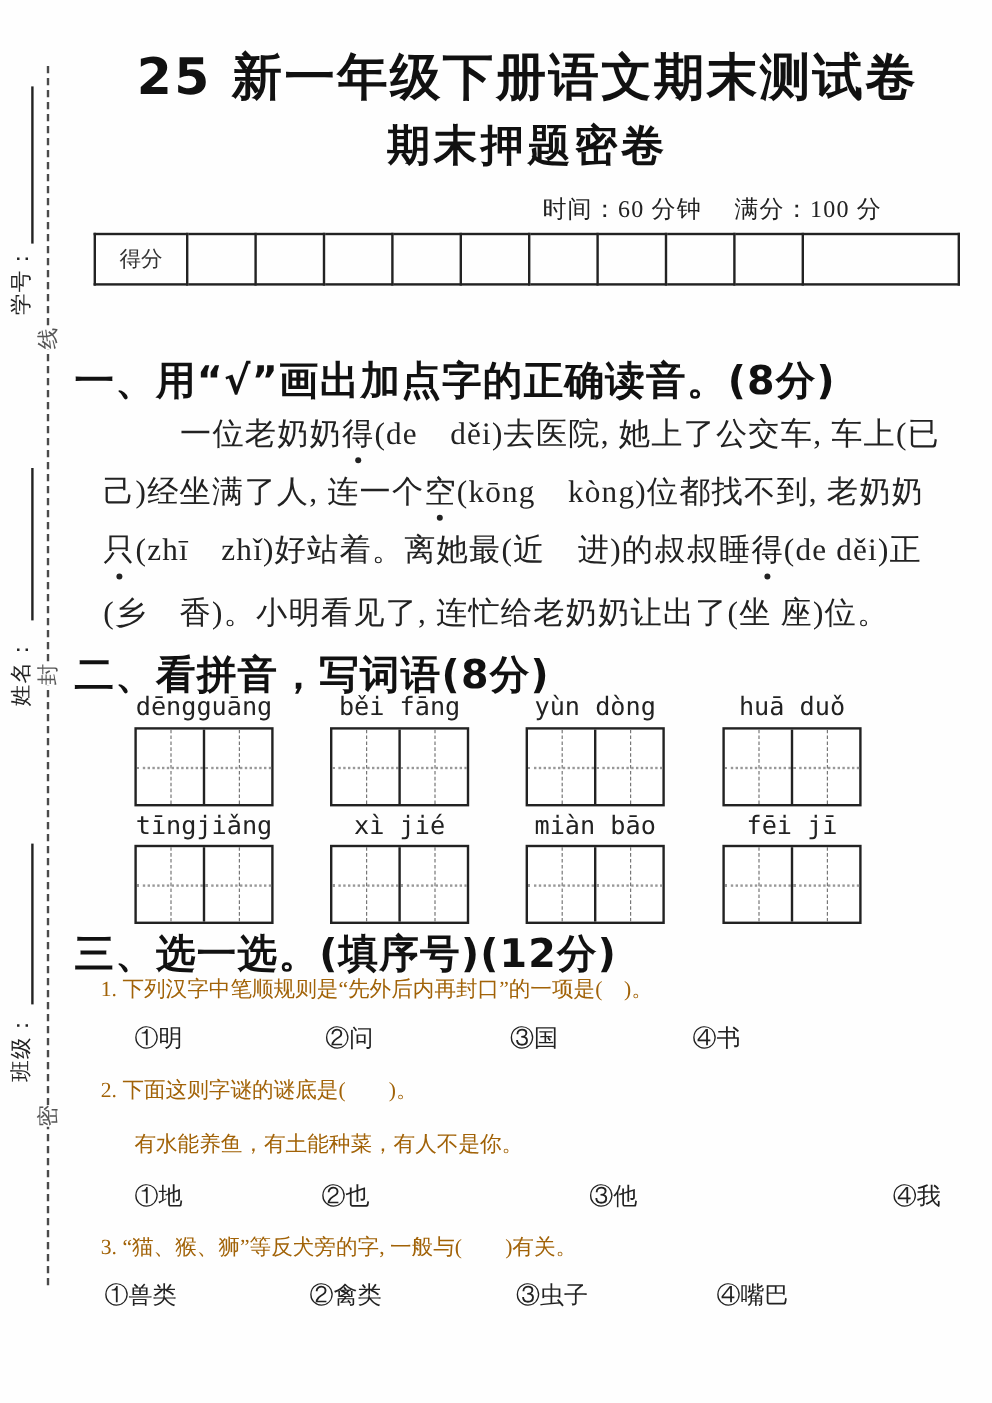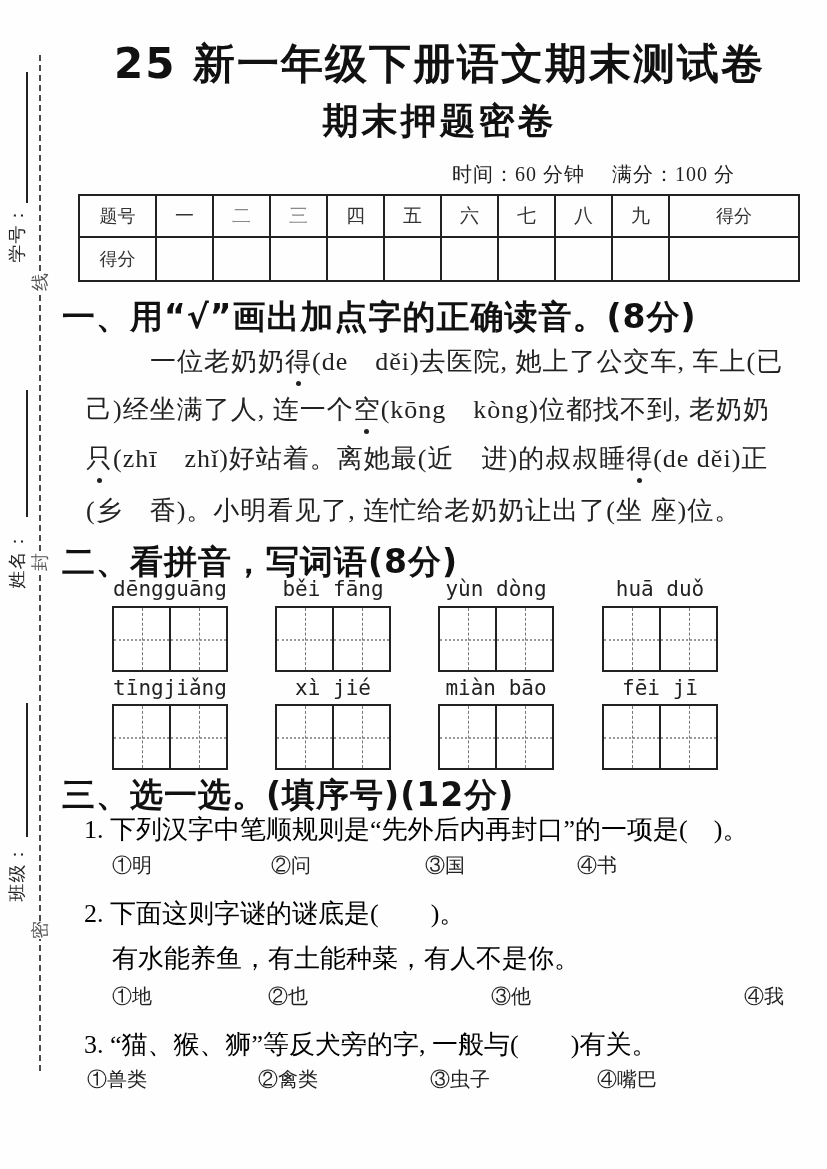--- a/index.html
+++ b/index.html
@@ -87,21 +87,21 @@
   .box-cell::before {
     content:''; position:absolute; top:0; bottom:0; left:50%; width:0;
     border-left:1px dashed #777;
   }
   .box-cell::after {
     content:''; position:absolute; left:0; right:0; top:50%; height:0;
     border-top:2px dotted #999;
   }
 
   
-  .q-text { position:absolute; font-size:26px; color:#000000; white-space:nowrap; }
+  .q-text { position:absolute; font-size:18px; color:#a16207; white-space:nowrap; }
   .option { position:absolute; font-size:20px; color:#222; white-space:nowrap; }
 </style>
 </head>
 <body>
 
 <div class="seal-dash"></div>
 
 <div class="blank-line" style="top:72px;height:131px;"></div>
 <div class="blank-line" style="top:390px;height:127px;"></div>
 <div class="blank-line" style="top:703px;height:134px;"></div>
@@ -126,33 +126,20 @@
       <col style="width:57px">
     <col style="width:57px">
       <col style="width:57px">
       <col style="width:57px">
       <col style="width:57px">
     <col style="width:57px">
       <col style="width:57px">
       <col>
   </colgroup>
   <tbody>
-      <tr>
-    <td class="lbl">题号</td>
-    <td>一</td>
-    <td class="faded">二</td>
-    <td class="faded">三</td>
-    <td>四</td>
-    <td>五</td>
-    <td>六</td>
-    <td>七</td>
-    <td>八</td>
-    <td>九</td>
-    <td class="lbl">得分</td>
-  </tr>
   <tr>
     <td class="lbl">得分</td>
     <td></td>
     <td></td>
     <td></td>
     <td></td>
     <td></td>
     <td></td>
     <td></td>
     <td></td>

